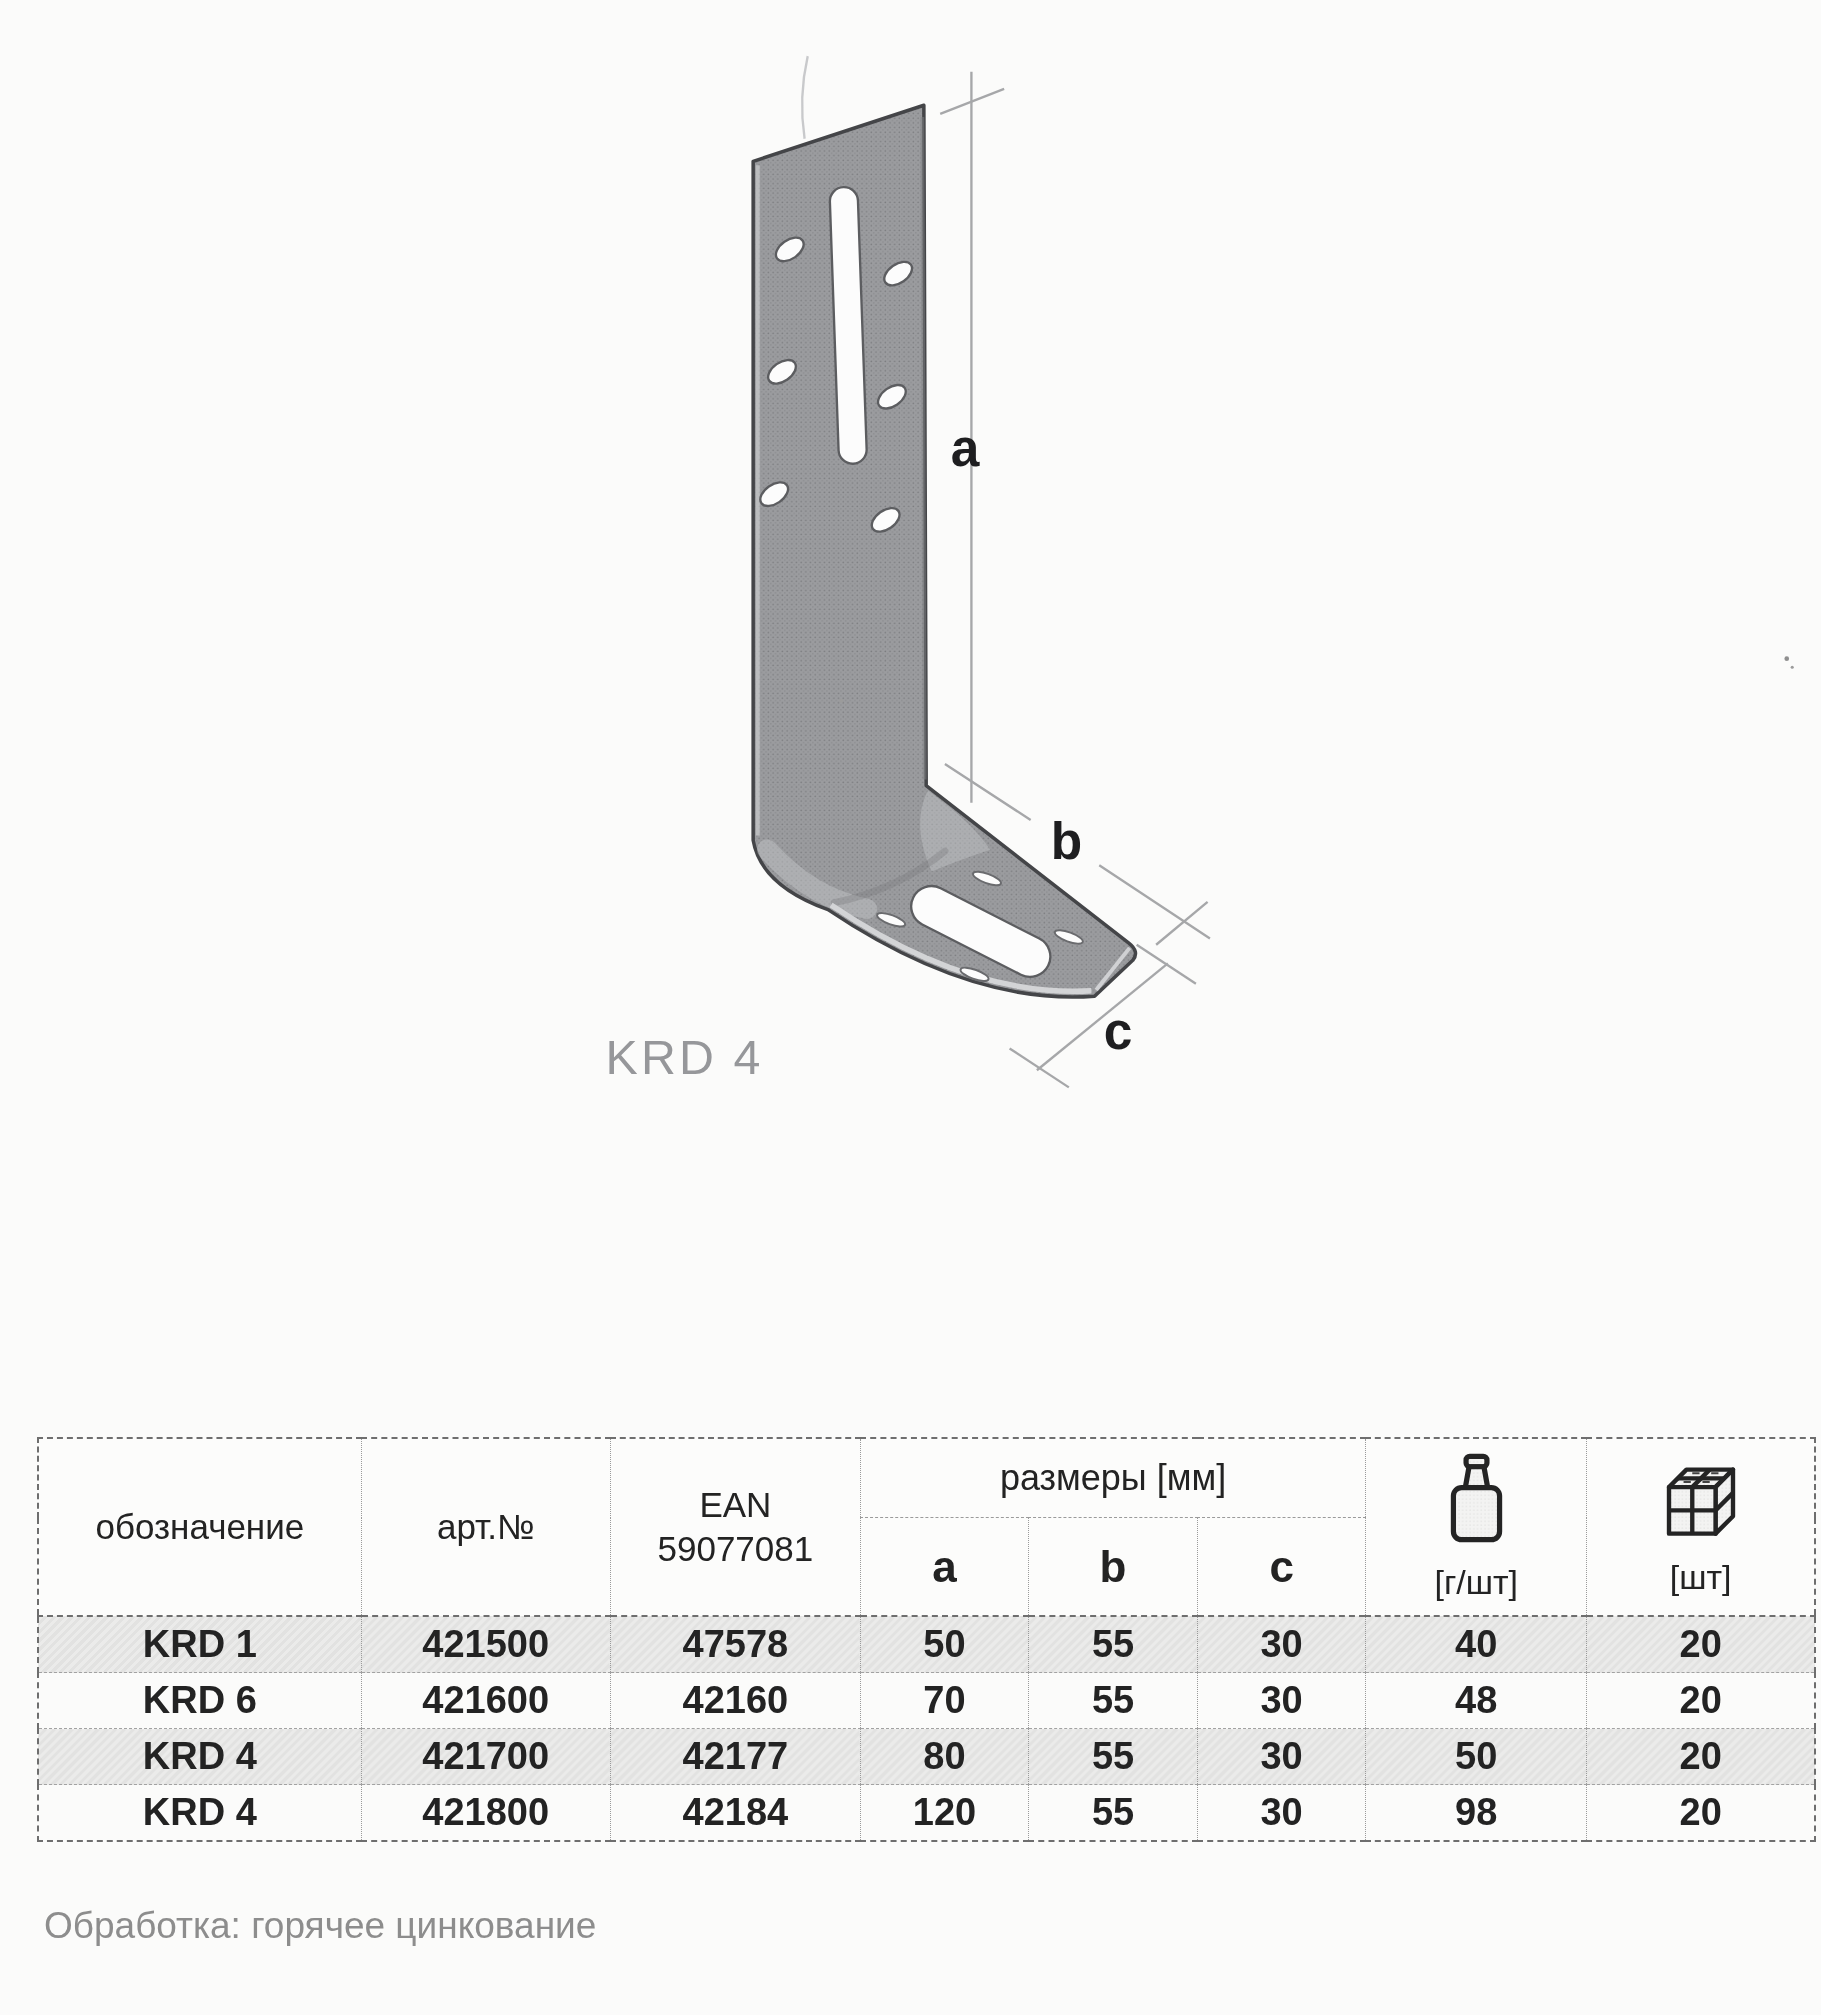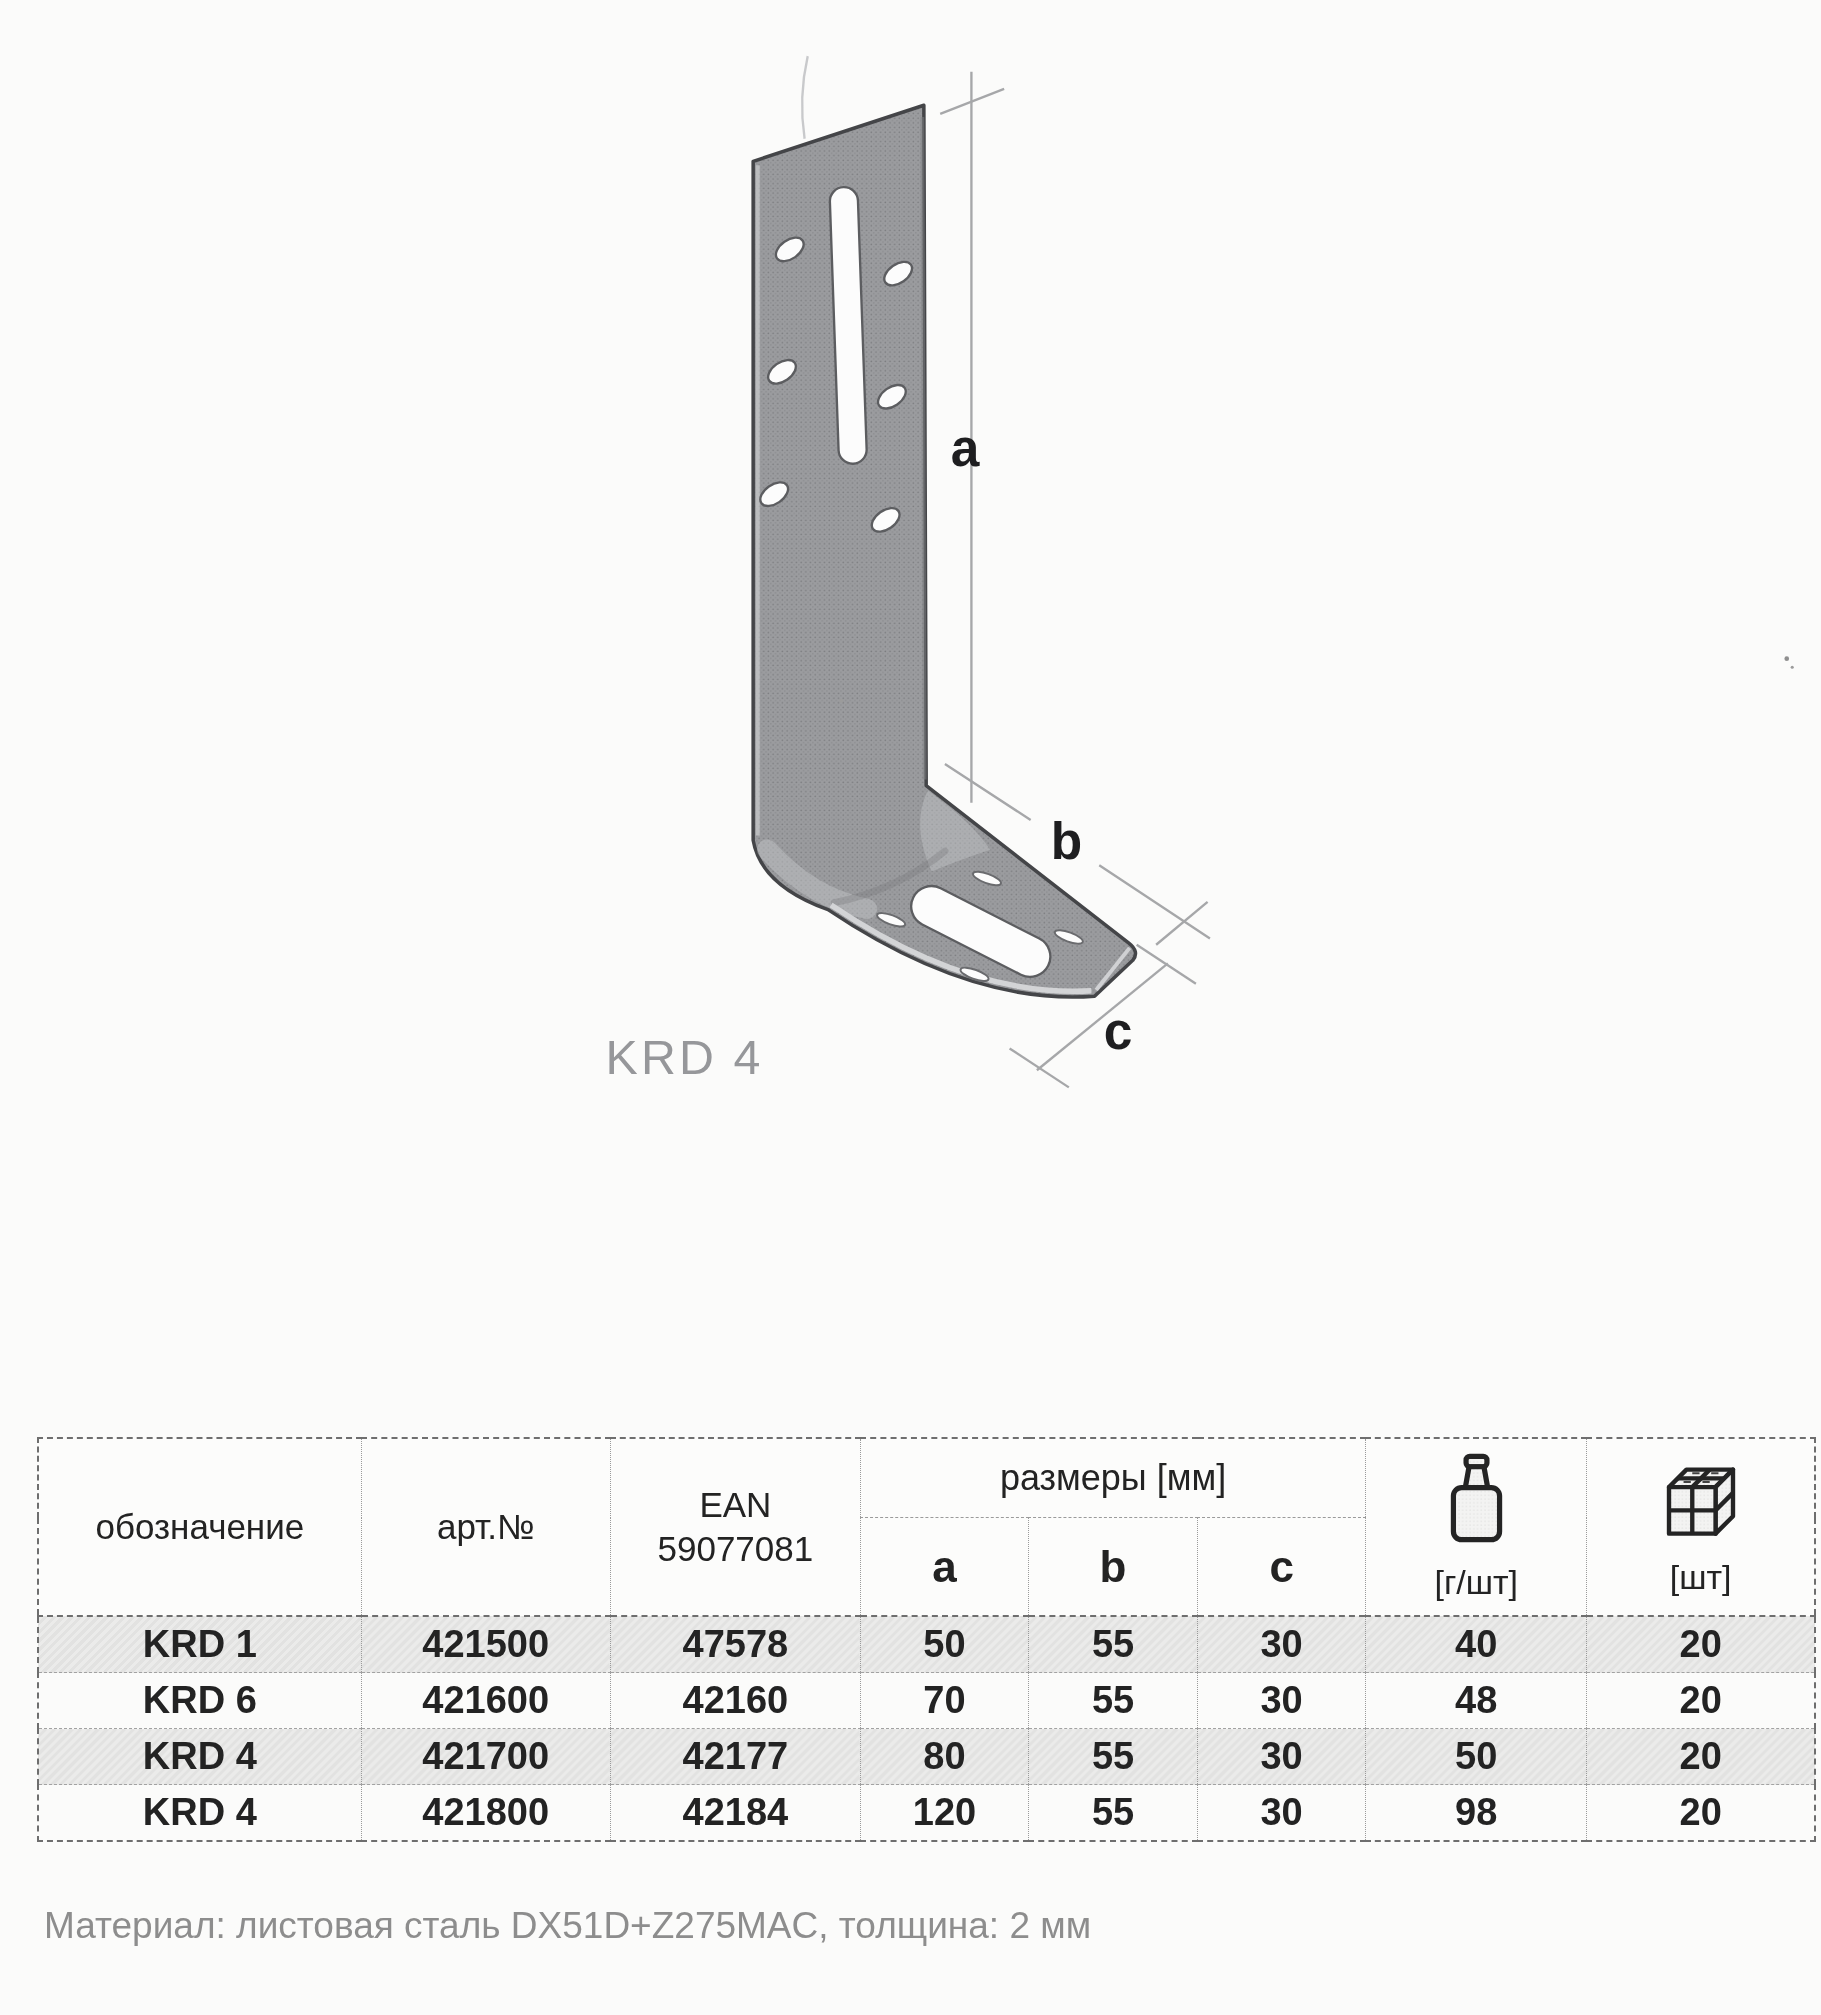--- a/index.html
+++ b/index.html
@@ -220,17 +220,17 @@
       <td>120</td>
       <td>55</td>
       <td>30</td>
       <td>98</td>
       <td>20</td>
     </tr>
   </tbody>
     </table>
 
   <div class="footer">
-    <div>Материал: листовая сталь DX51D+Z275MAC, толщина: 2 мм</div>
+    <div>Обработка: горячее цинкование</div>
   </div>
 
 </div>
 
 
 </body></html>

